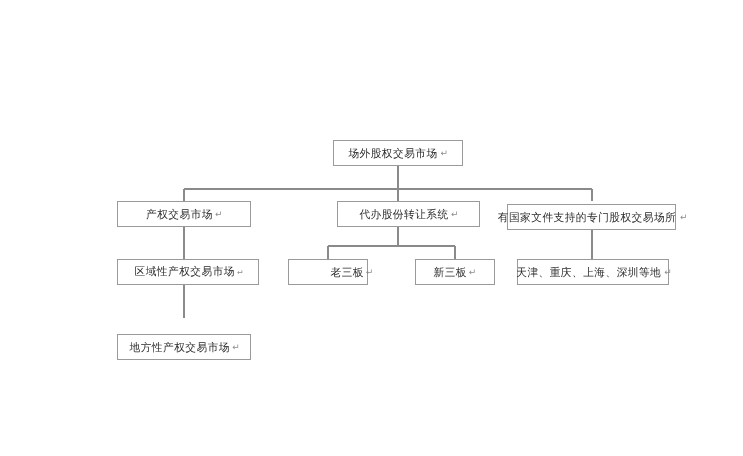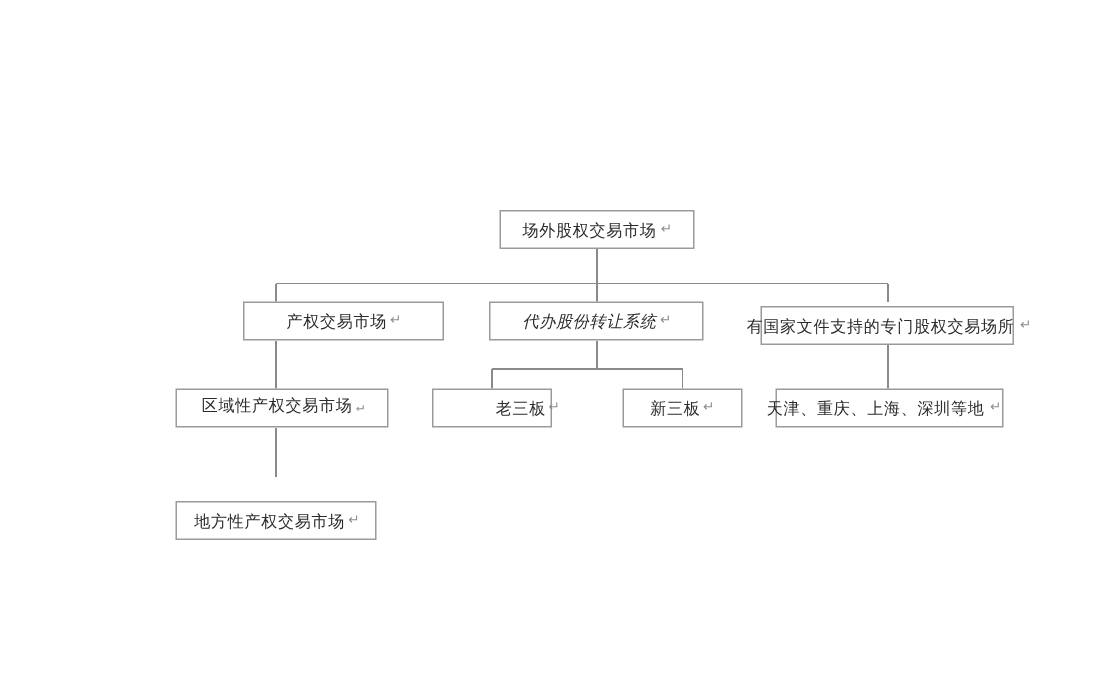--- a/index.html
+++ b/index.html
@@ -56,40 +56,40 @@
     margin-left: 1px;
     vertical-align: baseline;
   }
 
   
   #node-root {
     left: 333px;  top: 140px;  width: 130px; height: 26px;
   }
   
   #node-property-market {
-    left: 117px; top: 201px; width: 134px; height: 26px; margin-left: 45px;
+    left: 117px; top: 201px; width: 134px; height: 26px;
   }
   #node-agency-transfer {
-    left: 326px; top: 201px; width: 143px; height: 26px; font-style: italic;
+    left: 337px; top: 201px; width: 143px; height: 26px;
   }
   #node-state-supported {
     left: 507px; top: 204px; width: 169px; height: 26px;
   }
   
   #node-regional-property {
     left: 117px; top: 259px; width: 142px; height: 26px; font-family: Liberation Mono, monospace;
   }
   #node-old-third-board {
     left: 288px; top: 259px; width: 80px; height: 26px; padding-left: 48px;
   }
   #node-new-third-board {
     left: 415px; top: 259px; width: 80px; height: 26px;
   }
   #node-cities {
-    left: 517px; top: 259px; width: 152px; height: 26px; justify-content: flex-end;
+    left: 517px; top: 259px; width: 152px; height: 26px;
   }
   
   #node-local-property {
     left: 117px; top: 318px; width: 134px; height: 26px; margin-top: 16px;
   }
 </style>
 </head>
 <body>
 
 <div id="diagram-root">

